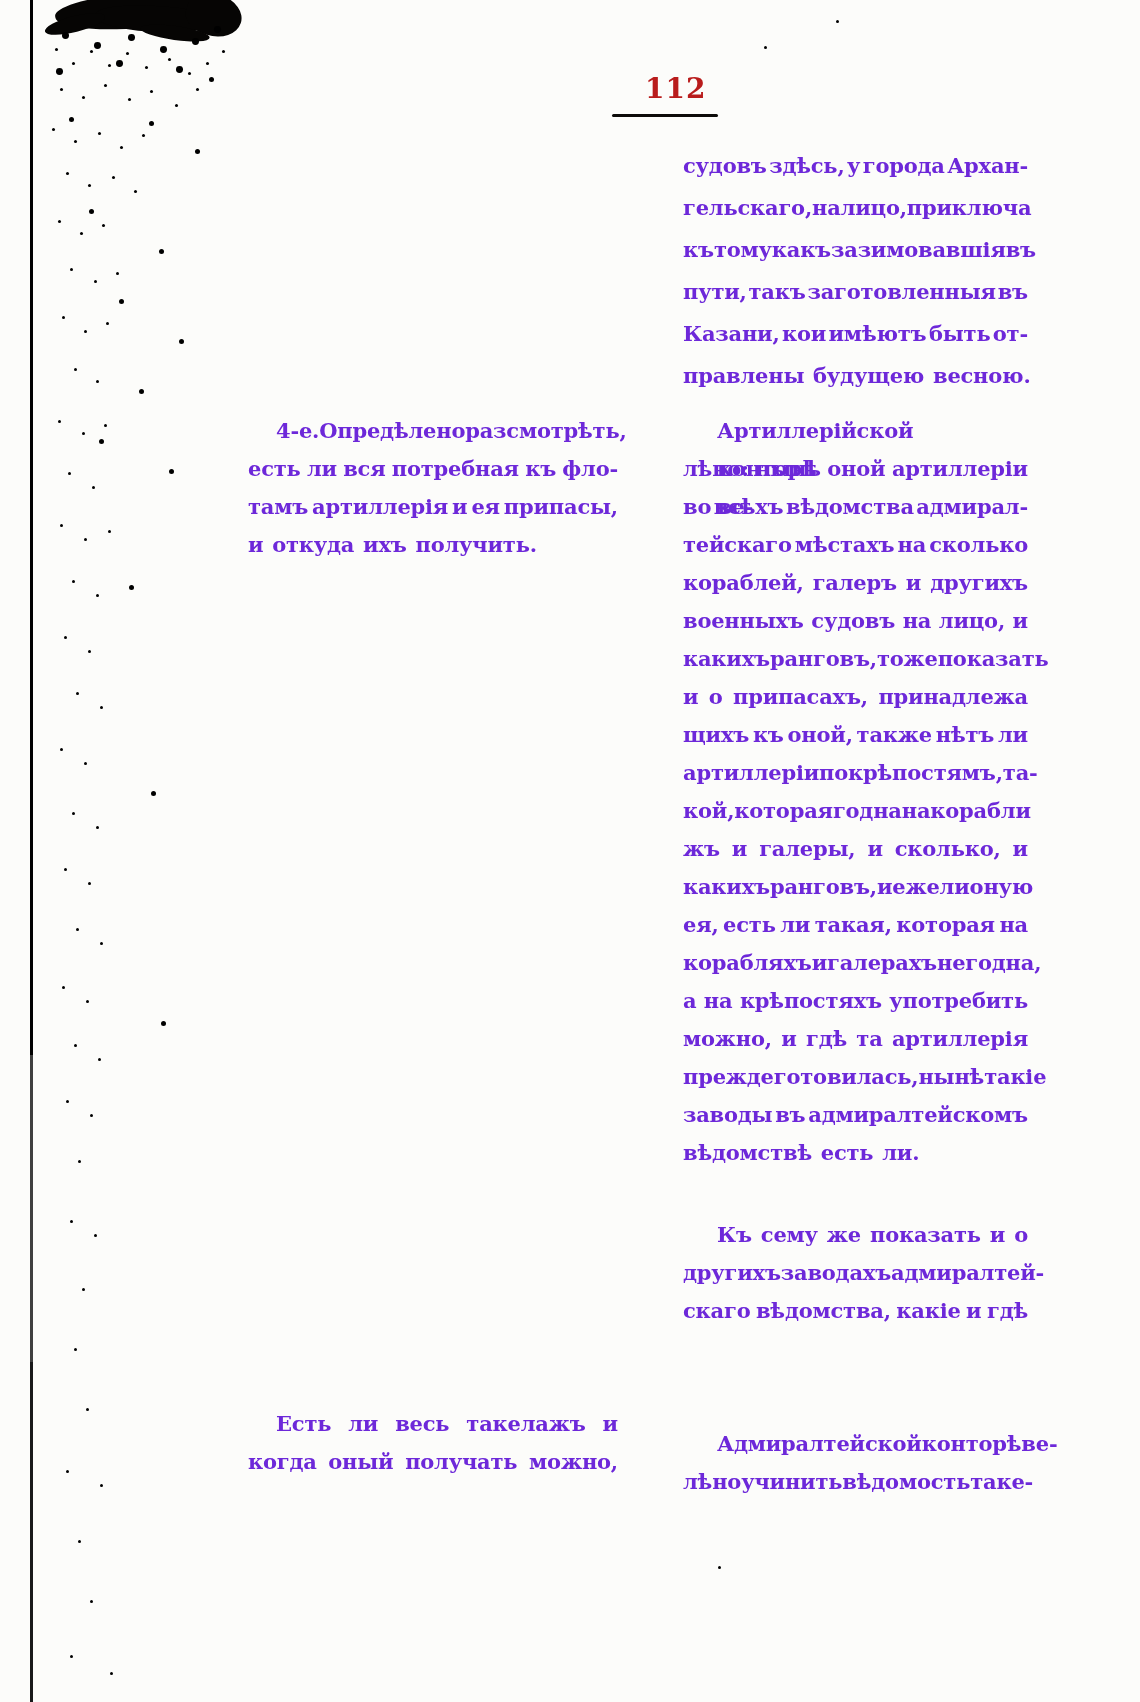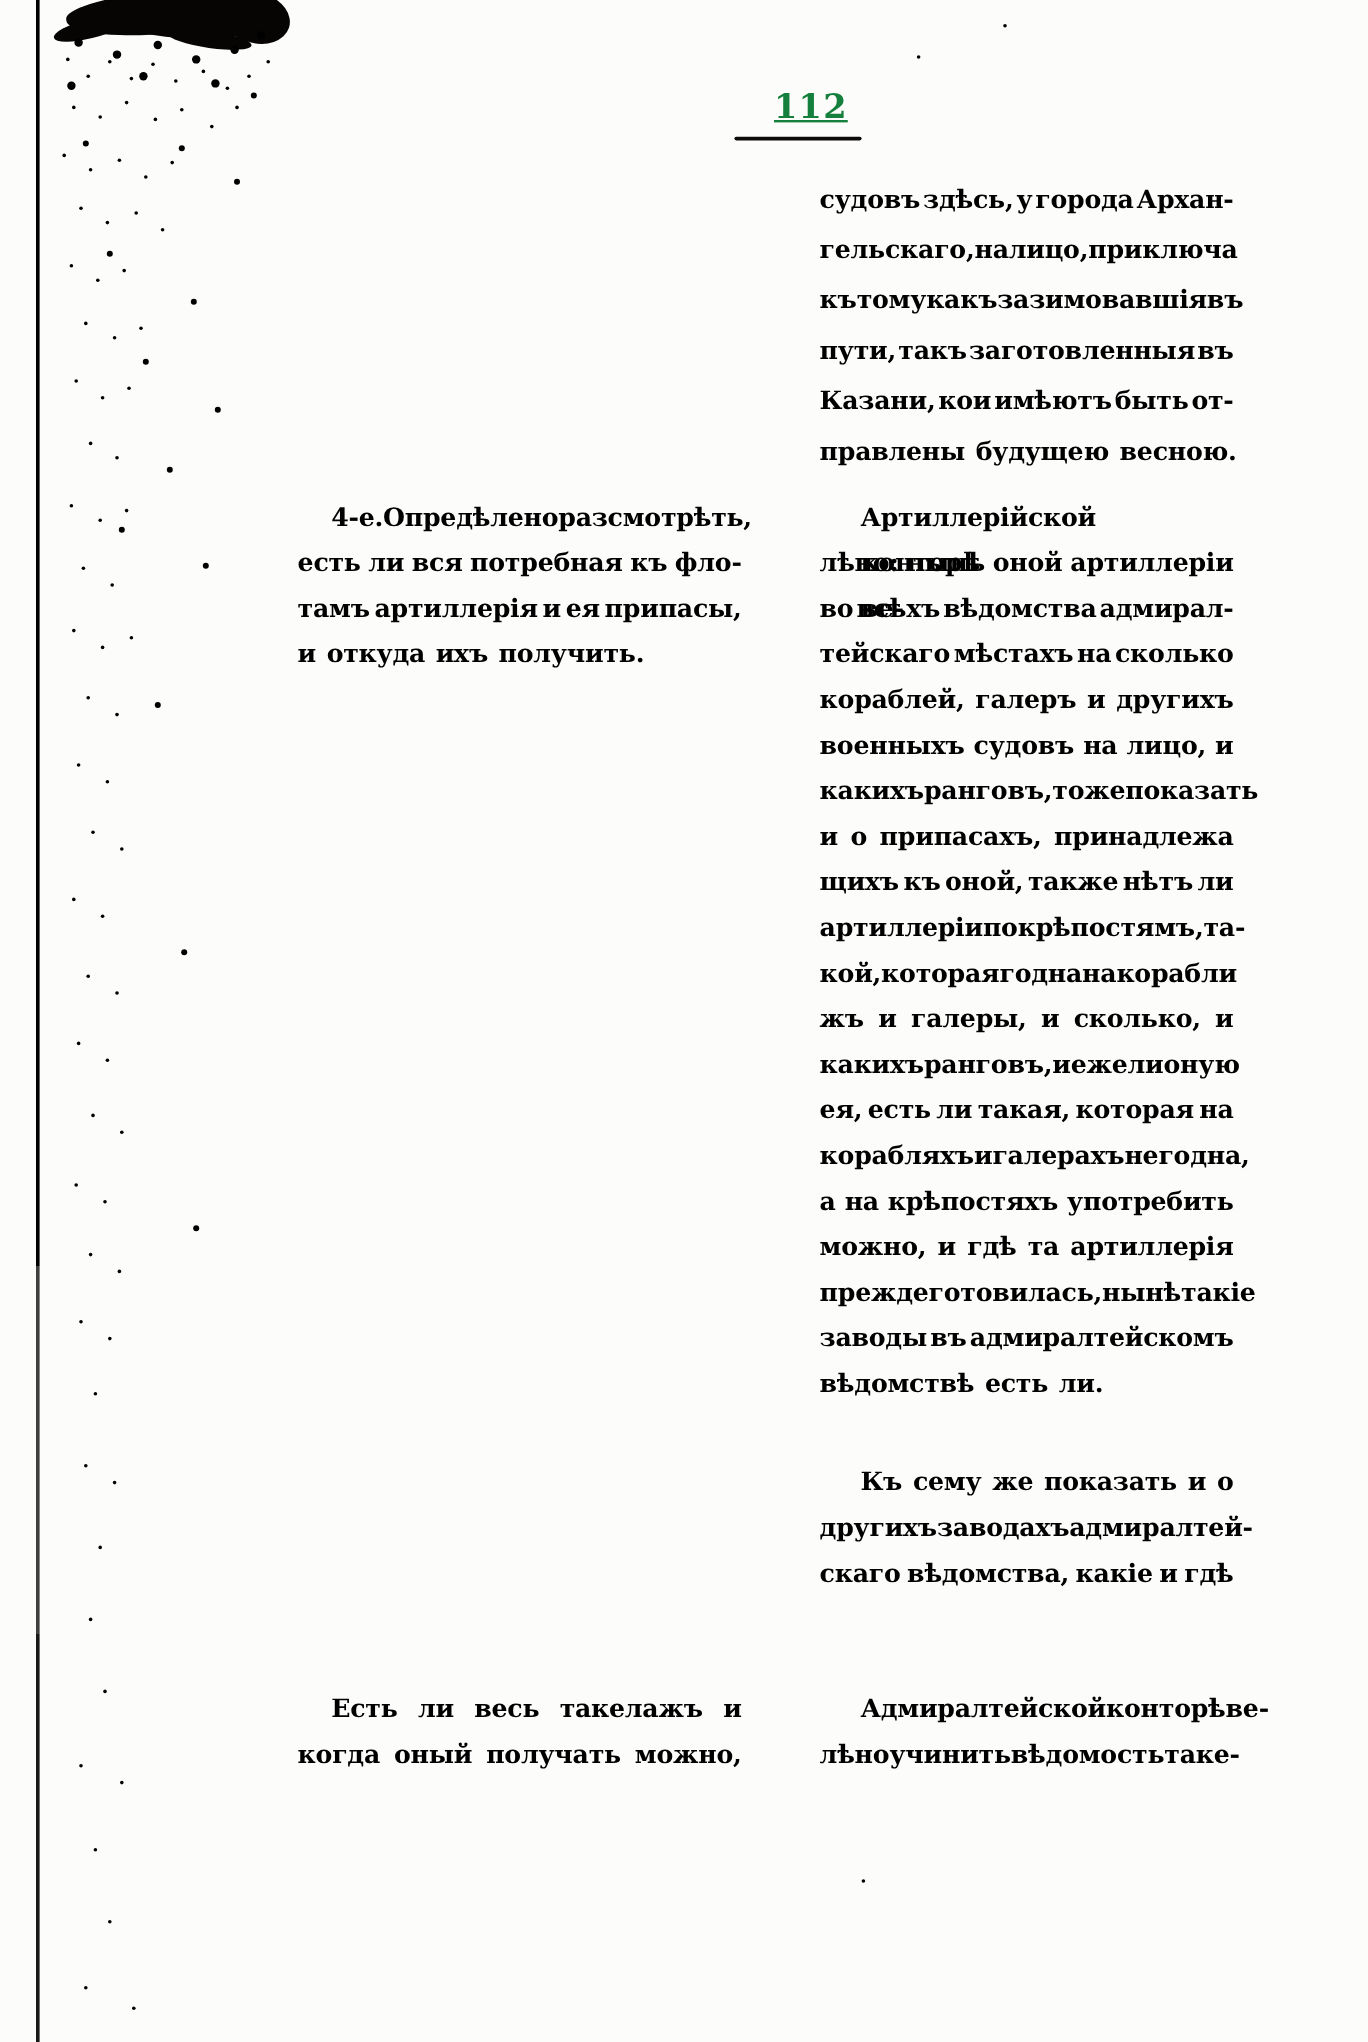--- a/index.html
+++ b/index.html
@@ -8,33 +8,32 @@
     background:#fcfcfa;
     font-family:"DejaVu Serif", serif;
   }
   .page{position:absolute;inset:0;}
 
   
   .page-number{
     position:absolute;left:645px;top:74px;width:52px;
     text-align:left;
     font:700 28px/30px "DejaVu Serif", serif;
-    color:#15803d;
+    color:#b91c1c;
     letter-spacing:1px;
-    text-decoration:underline;
   }
   .page-number-rule{
     position:absolute;left:612px;top:114px;width:106px;height:3px;
     background:#0d0b09;border-radius:2px;
   }
 
   
   .para{
     position:absolute;
-    color:#000000;
+    color:#6d28d9;
     font:700 21px/38px "DejaVu Serif", serif;
     letter-spacing:-0.2px;
   }
   .tline{display:flex;align-items:baseline;height:38px;white-space:nowrap;overflow:visible;}
   .lh42 .tline{height:42px;}
   .just{justify-content:space-between;}
   .flush{justify-content:flex-start;column-gap:0.42em;}
 
   #p-cont {left:683px;top:147px;width:345px;}
   #p-q4   {left:248px;top:412px;width:370px;}
@@ -323,21 +322,21 @@
       </div>
       <div class="tline just">
         <span>когда</span>
         <span>оный</span>
         <span>получать</span>
         <span>можно,</span>
       </div>
     </section>
 
   <section class="para" id="p-riga">
-      <div class="tline just" style="padding-left: 34px;">
+      <div class="tline just" style="padding-left: 34px; margin-top: 20px;">
         <span>Адмиралтейской</span>
         <span>конторѣ</span>
         <span>ве-</span>
       </div>
       <div class="tline just">
         <span>лѣно</span>
         <span>учинить</span>
         <span>вѣдомость</span>
         <span>таке-</span>
       </div>

